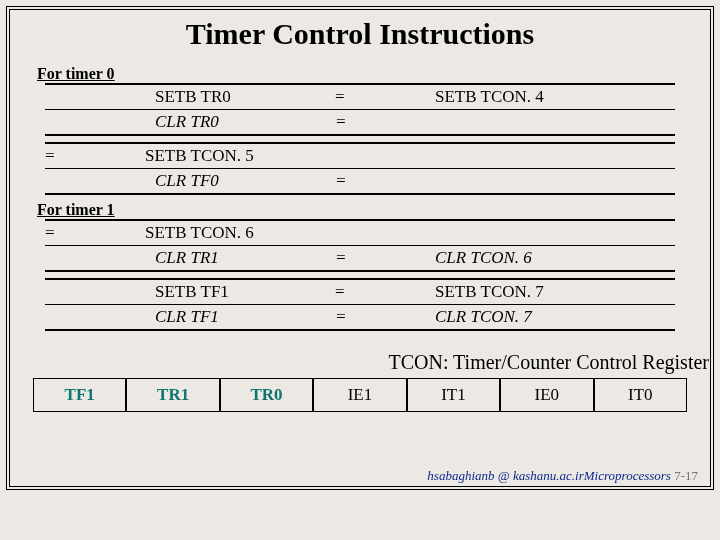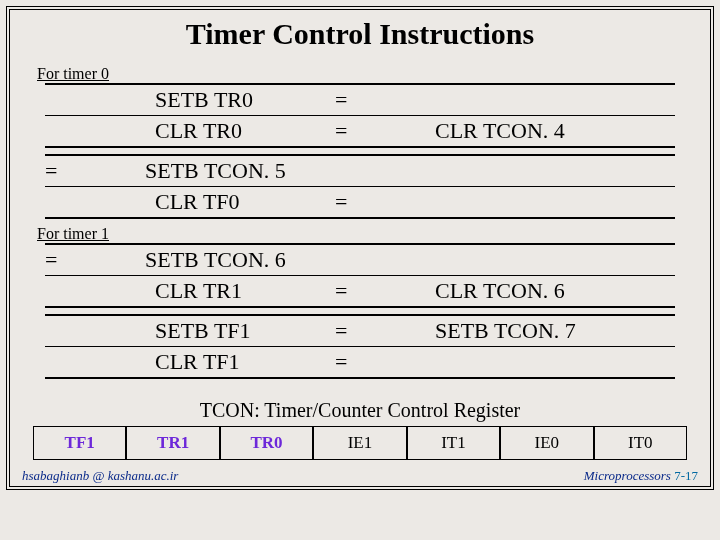--- a/index.html
+++ b/index.html
@@ -20,92 +20,92 @@
     position: relative;
     padding: 1px;
   }
   .title {
     text-align: center;
     font-weight: bold;
     font-size: 30px;
     padding: 6px 0 10px 0;
   }
   .section-label {
-    font-weight: normal;
+    font-weight: bold;
     font-size: 16px;
     text-decoration: underline;
     margin-left: 26px;
     margin-top: 4px;
   }
   .instr-block {
     margin: 0 34px 6px 34px;
     border-top: 2px solid #000;
     border-bottom: 2px solid #000;
   }
   .instr-row {
     display: flex;
     align-items: center;
     border-bottom: 1px solid #000;
-    font-size: 22px;
+    font-size: 17px;
     padding: 2px 0;
   }
-  .instr-row:last-child { border-bottom: none; }
+  .instr-row:last-child { border-bottom: none; font-style: italic; }
   .col-left { width: 180px; padding-left: 110px; }
   .col-eq { width: 100px; text-align: left; }
   .col-right { flex: 1; }
   .tcon-caption {
-    text-align: center;
+    text-align: right;
     font-size: 20px;
     margin-top: 20px;
   }
   .tcon-table {
     display: flex;
     margin: 4px 22px 0 22px;
   }
   .tcon-cell {
     flex: 1;
     border: 1px solid #000;
     text-align: center;
     font-size: 17px;
     padding: 6px 0;
   }
   .tcon-cell.highlight {
     font-weight: bold;
-    color: #6d28d9;
+    color: #0f766e;
   }
   .footer {
     position: absolute;
     left: 0; right: 0; bottom: 0;
     display: flex;
-    justify-content: space-between;
+    justify-content: flex-end;
     font-size: 13px;
     font-style: italic;
     color: #0a2a8a;
     padding: 0 12px 2px 12px;
   }
   .footer .right { color: #0a2a8a; }
-  .footer .pagenum { color: #0369a1; font-style: normal; }
+  .footer .pagenum { color: #737373; font-style: normal; }
 </style>
 </head>
 <body>
 
 <div class="frame">
 
   <div class="title">Timer Control Instructions</div>
 
   <div class="section-label">For timer 0</div>
   <div class="instr-block">
     <div class="instr-row">
       <div class="col-left">SETB  TR0</div>
       <div class="col-eq">=</div>
+      <div class="col-right">SETB  TCON. 4</div>
     </div>
     <div class="instr-row">
       <div class="col-left">CLR    TR0</div>
       <div class="col-eq">=</div>
-      <div class="col-right">CLR    TCON. 4</div>
     </div>
   </div>
   <div class="instr-block">
     <div class="instr-row">
       <div class="col-eq">=</div>
       <div class="col-right">SETB  TCON. 5</div>
     </div>
     <div class="instr-row">
       <div class="col-left">CLR    TF0</div>
       <div class="col-eq">=</div>
@@ -126,20 +126,21 @@
   </div>
   <div class="instr-block">
     <div class="instr-row">
       <div class="col-left">SETB  TF1</div>
       <div class="col-eq">=</div>
       <div class="col-right">SETB  TCON. 7</div>
     </div>
     <div class="instr-row">
       <div class="col-left">CLR    TF1</div>
       <div class="col-eq">=</div>
+      <div class="col-right">CLR    TCON. 7</div>
     </div>
   </div>
 
   <div class="tcon-caption">TCON: Timer/Counter Control Register</div>
   <div class="tcon-table">
     <div class="tcon-cell highlight">TF1</div>
     <div class="tcon-cell highlight">TR1</div>
     <div class="tcon-cell highlight">TR0</div>
     <div class="tcon-cell">IE1</div>
     <div class="tcon-cell">IT1</div>

